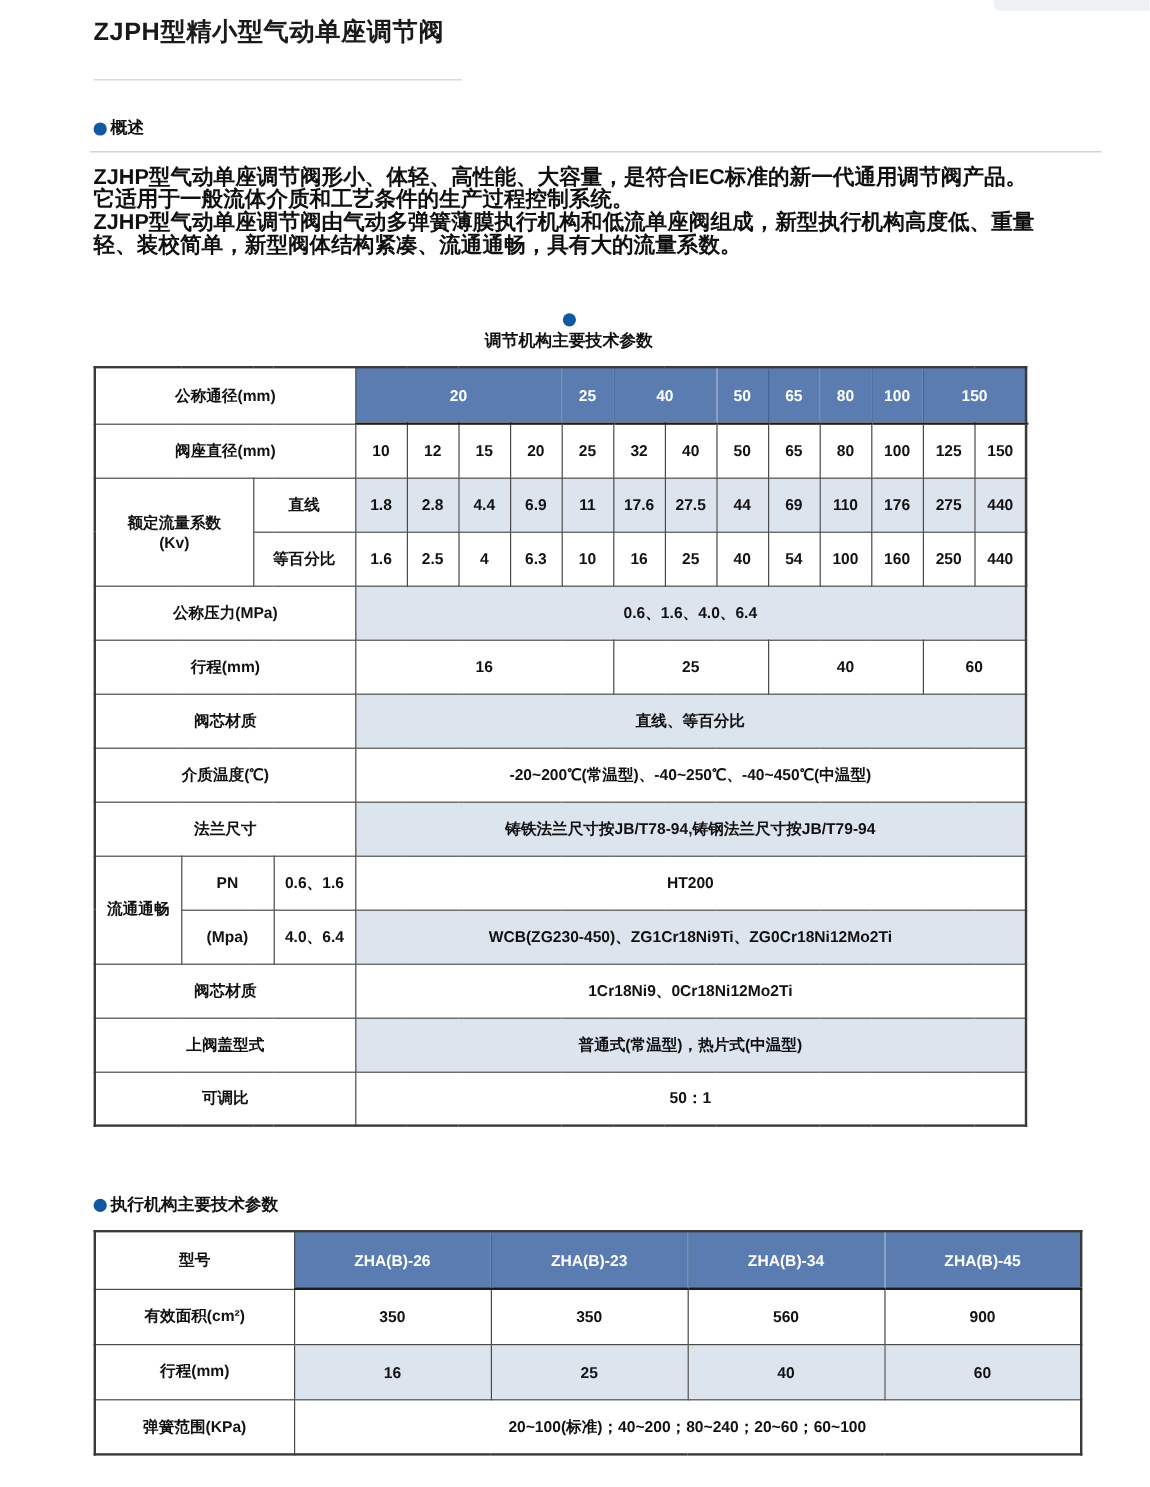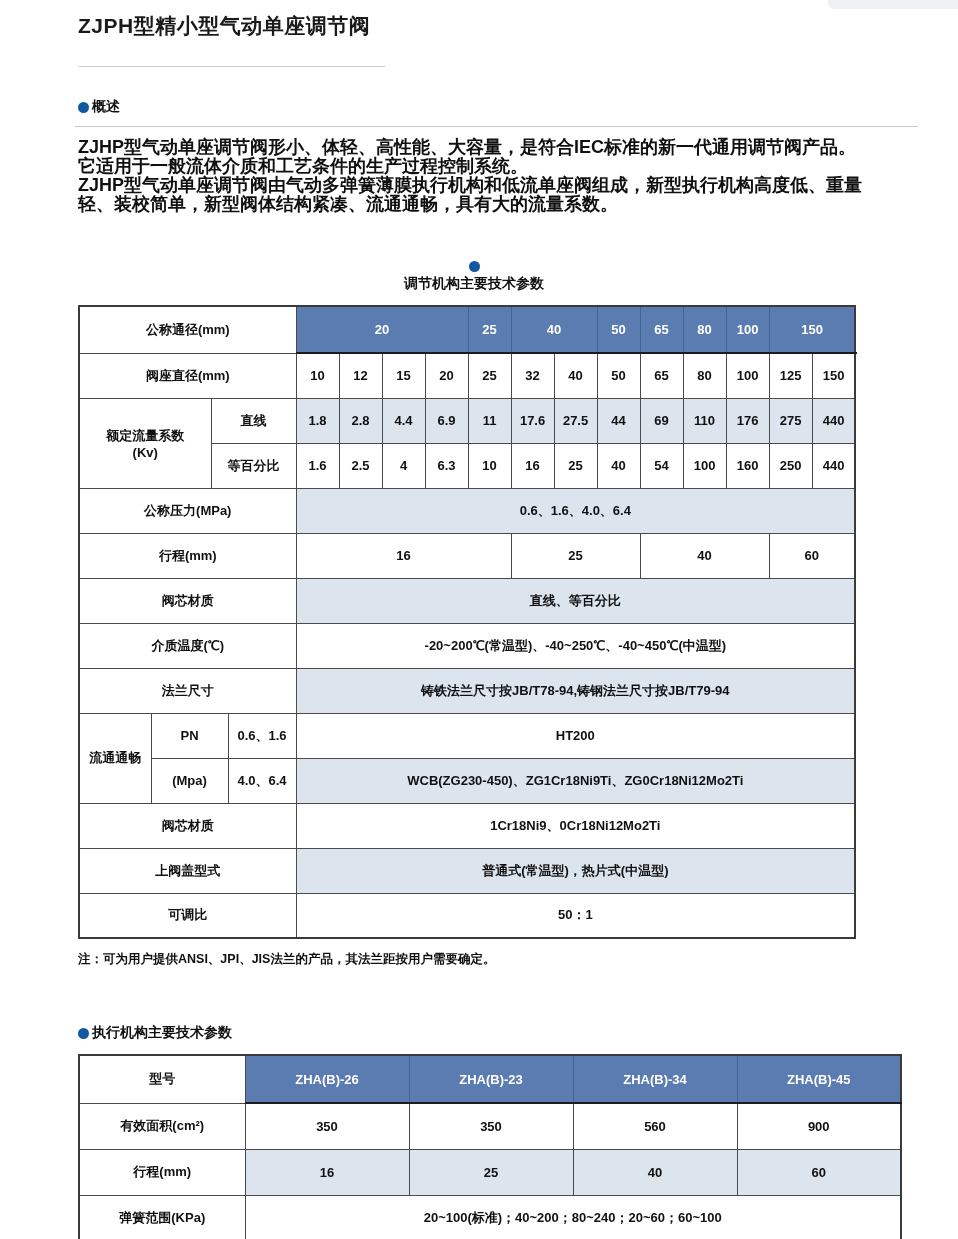--- a/index.html
+++ b/index.html
@@ -214,21 +214,20 @@
       <td colspan="4">上阀盖型式</td>
       <td class="tint" colspan="14">普通式(常温型)，热片式(中温型)</td>
     </tr>
     <tr>
       <td colspan="4">可调比</td>
       <td colspan="14">50：1</td>
     </tr>
   </tbody>
     </table>
 
-  <div class="note">注：可为用户提供ANSI、JPI、JIS法兰的产品，其法兰距按用户需要确定。</div>
 
   <div class="section-head sec3-head">
     <span class="dot"></span>
     <span>执行机构主要技术参数</span>
   </div>
 
   <table class="t2">
     <colgroup>
       <col style="width:166px">
         <col style="width:164px">

